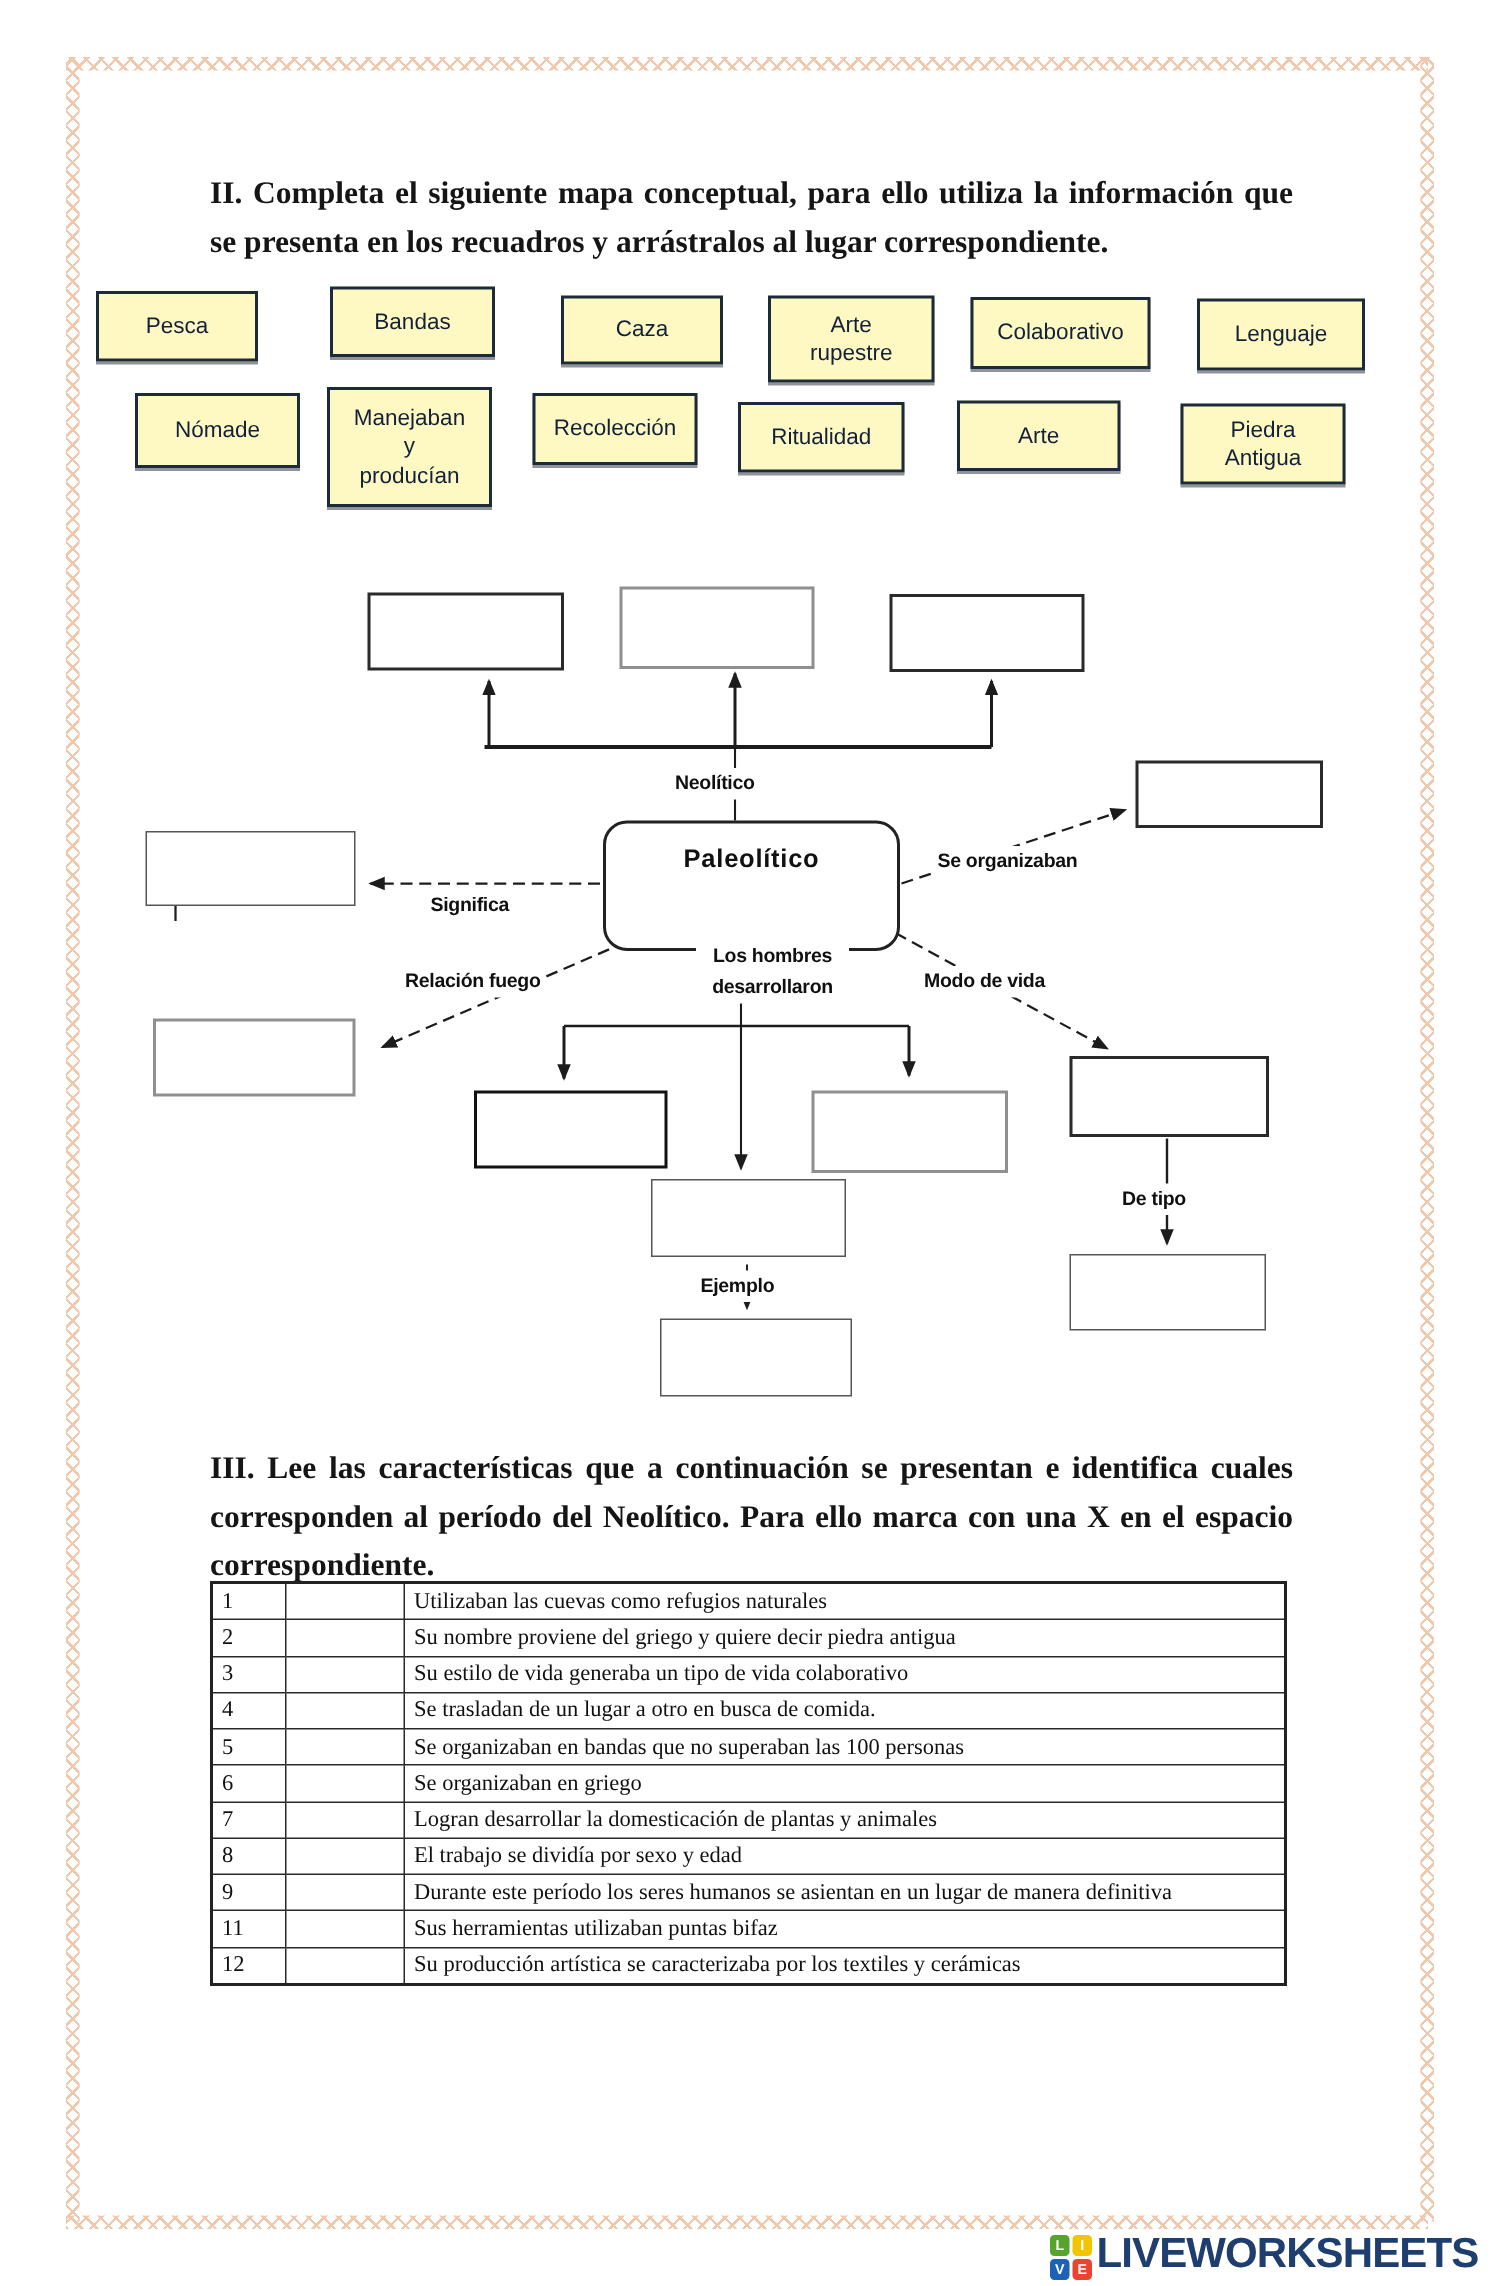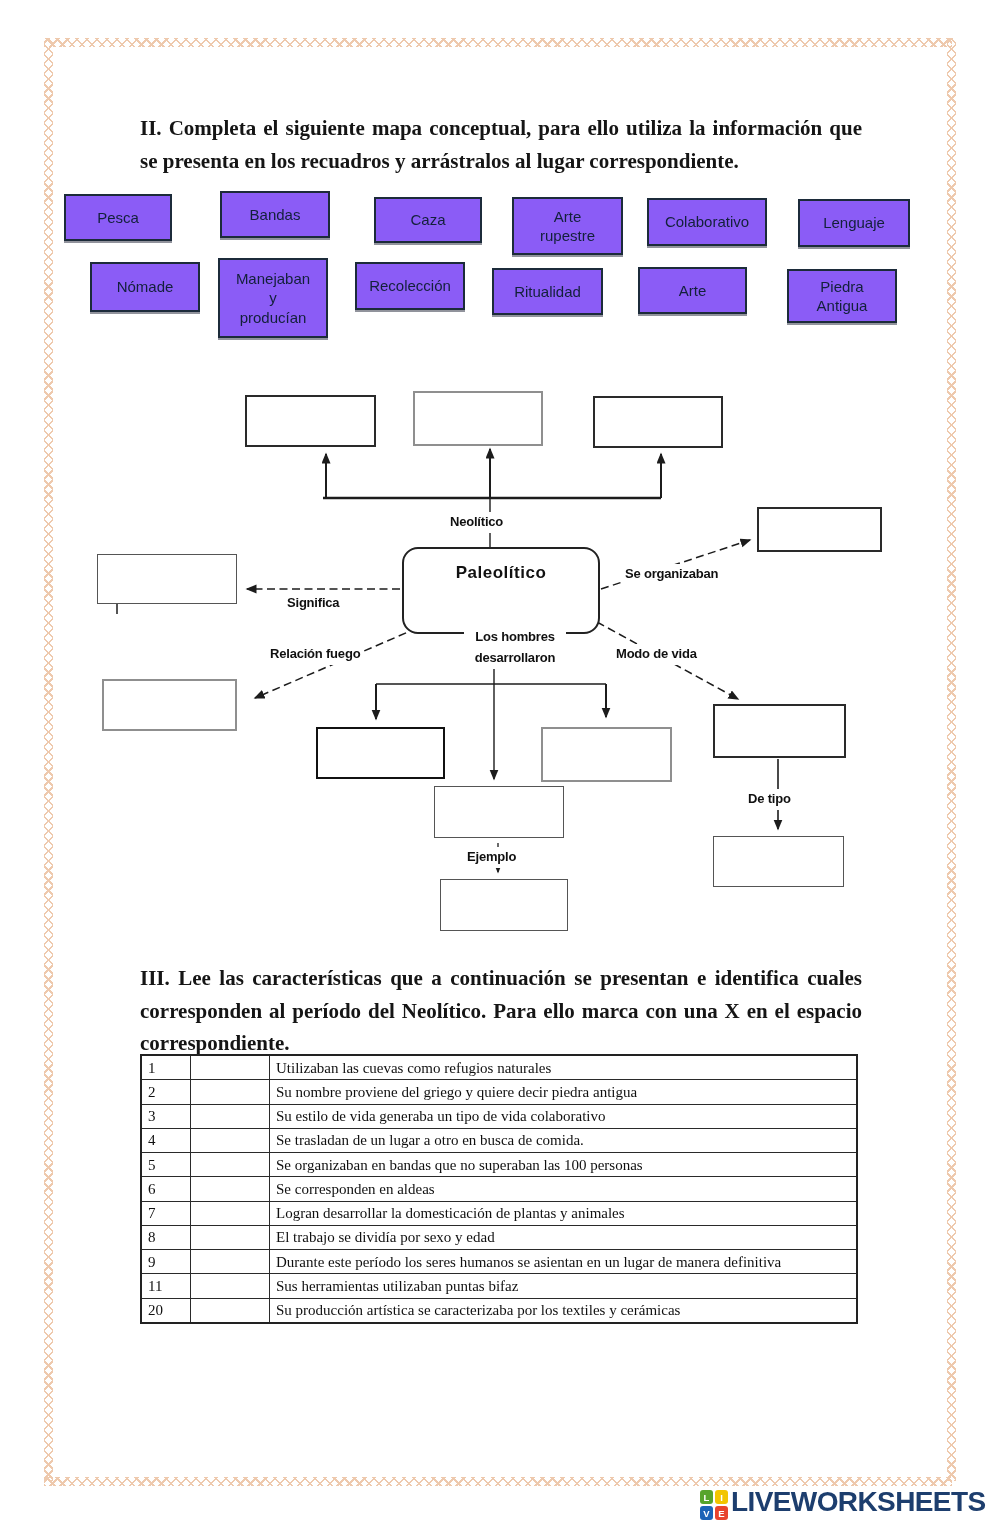--- a/index.html
+++ b/index.html
@@ -10,21 +10,21 @@
       repeating-linear-gradient(45deg,#eec9ad 0 1.6px,transparent 1.6px 7px),
       repeating-linear-gradient(-45deg,#eec9ad 0 1.6px,transparent 1.6px 7px);}
   .zz.h{height:9px;left:44px;width:908px;}
   .zz.v{width:9px;top:38px;height:1443px;}
 
   
   .heading{position:absolute;font-family:"Liberation Serif",serif;font-weight:bold;
       font-size:21px;line-height:1.55;color:#151515;text-align:justify;}
 
   
-  .chip{position:absolute;background:#8b5cf6;border:2px solid #1c2b3a;
+  .chip{position:absolute;background:#fef9c3;border:2px solid #1c2b3a;
       display:flex;align-items:center;justify-content:center;text-align:center;
       font-size:15px;color:#13203a;line-height:1.3;white-space:pre-line;
       box-shadow:0 2px 0 rgba(10,15,35,.45);cursor:grab;}
 
   
   .dbox{position:absolute;background:#fff;}
   .b-dark{border:2px solid #2a2a2a;}
   .b-gray{border:2px solid #8f8f8f;}
   .b-thin{border:1.5px solid #555;}
   .b-heavy{border:2.5px solid #111;}
@@ -156,21 +156,21 @@
         <td class="ctext">Se trasladan de un lugar a otro en busca de comida.</td>
       </tr>
   <tr>
         <td class="cnum">5</td>
         <td class="cmark"></td>
         <td class="ctext">Se organizaban en bandas que no superaban las 100 personas</td>
       </tr>
   <tr>
         <td class="cnum">6</td>
         <td class="cmark"></td>
-        <td class="ctext">Se corresponden en aldeas</td>
+        <td class="ctext">Se organizaban en griego</td>
       </tr>
   <tr>
         <td class="cnum">7</td>
         <td class="cmark"></td>
         <td class="ctext">Logran desarrollar la domesticación de plantas y animales</td>
       </tr>
   <tr>
         <td class="cnum">8</td>
         <td class="cmark"></td>
         <td class="ctext">El trabajo se dividía por sexo y edad</td>
@@ -179,21 +179,21 @@
         <td class="cnum">9</td>
         <td class="cmark"></td>
         <td class="ctext">Durante este período los seres humanos se asientan en un lugar de manera definitiva</td>
       </tr>
   <tr>
         <td class="cnum">11</td>
         <td class="cmark"></td>
         <td class="ctext">Sus herramientas utilizaban puntas bifaz</td>
       </tr>
   <tr>
-        <td class="cnum">20</td>
+        <td class="cnum">12</td>
         <td class="cmark"></td>
         <td class="ctext">Su producción artística se caracterizaba por los textiles y cerámicas</td>
       </tr>
 </tbody>
   </table>
 
 <div class="logo">
   <div class="tilegrid">
     <span class="tile" style="background: rgb(86, 164, 44);">L</span>
     <span class="tile" style="background: rgb(242, 197, 0);">I</span>

